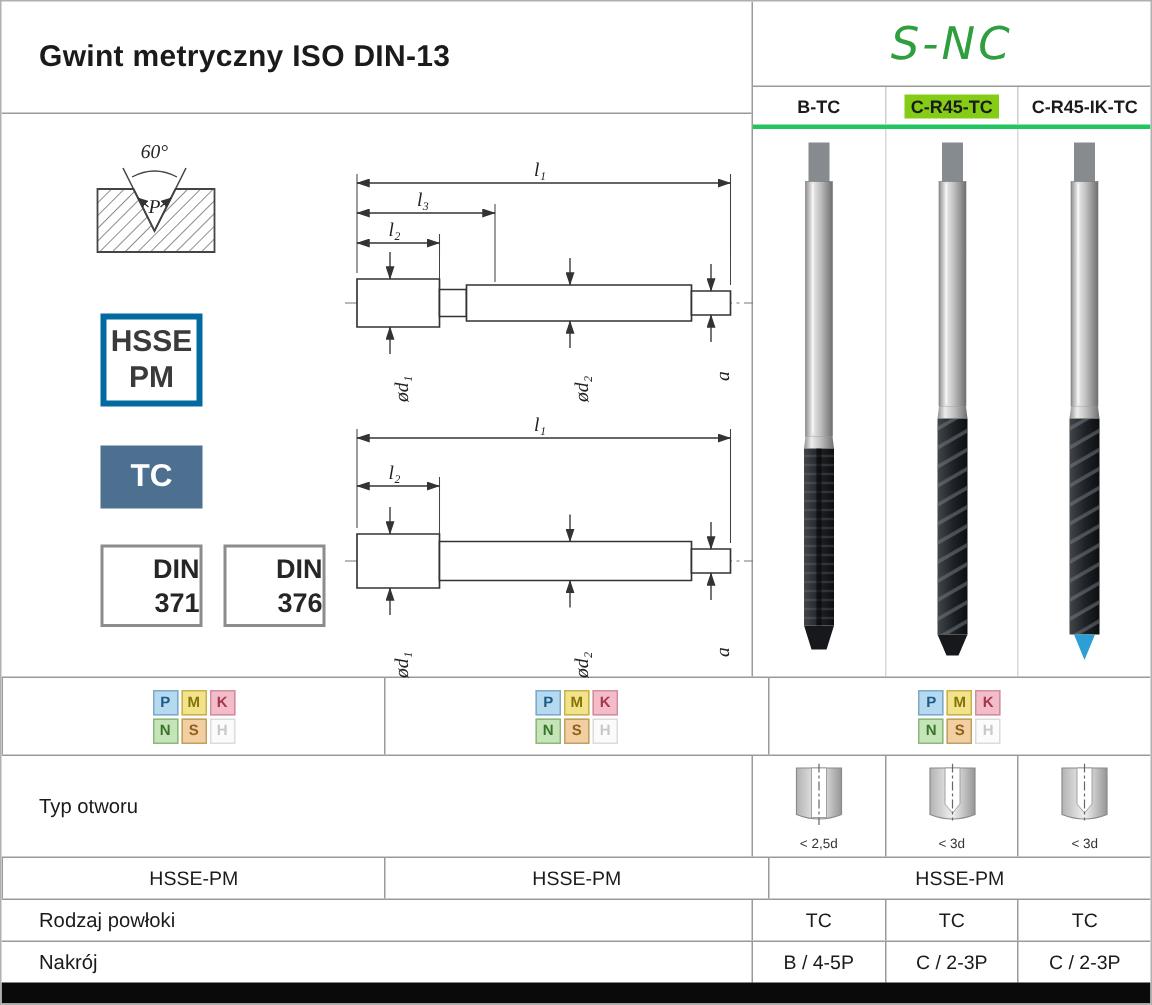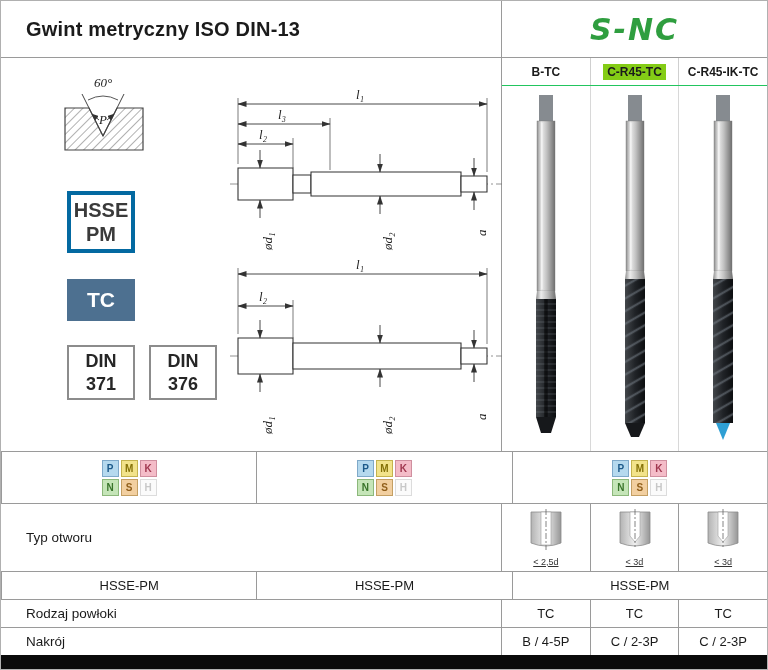--- a/index.html
+++ b/index.html
@@ -3,44 +3,44 @@
 <meta charset="utf-8">
 <style>
   * { margin:0; padding:0; box-sizing:border-box; }
   html,body { background:#ffffff; font-family:"Liberation Sans", sans-serif; }
   .page { width:768px; height:670px; border:1px solid #b0b0b0; background:#fff;
           display:flex; flex-direction:column; overflow:hidden; position:relative; }
 
   
   .top { display:flex; height:450px; }
   .left-panel { width:500px; display:flex; flex-direction:column; }
-  .title-bar { height:57px; border-bottom:1px solid #9a9a9a; display:flex; align-items:center; padding-left:25px; }
+  .title-bar { height:75px; border-bottom:1px solid #9a9a9a; display:flex; align-items:center; padding-left:25px; }
   .title-bar h1 { font-size:20px; font-weight:bold; color:#1b1b1b; letter-spacing:0.2px; }
 
   .right-panel { flex:1; border-left:1px solid #9a9a9a; display:flex; flex-direction:column; }
   .brand-bar { height:57px; border-bottom:1px solid #9a9a9a; display:flex; align-items:center; justify-content:center; }
-  .brand { font-family:"DejaVu Sans", sans-serif; font-style:italic; font-weight:bold;
+  .brand { font-family:"DejaVu Sans", sans-serif; font-style:italic; font-weight:normal;
            font-size:30px; color:#2f9e3f; letter-spacing:2px; }
-  .col-headers { display:flex; height:28px; border-bottom:1px solid #22c55e; }
+  .col-headers { display:flex; height:28px; border-bottom:3px solid #22c55e; }
   .col-header { flex:1; display:flex; align-items:center; justify-content:center;
                 font-weight:bold; font-size:12px; color:#1b1b1b; white-space:nowrap; }
   .col-header + .col-header { border-left:1px solid #cfcfcf; }
   .col-header .hl { background:#84cc16; padding:1px 4px; }
   .photos { flex:1; display:flex; }
   .photo-cell { flex:1; display:flex; align-items:center; justify-content:center; }
   .photo-cell + .photo-cell { border-left:1px solid #d8d8d8; }
 
   
   .drawing-area { position:relative; flex:1;margin-left:44px; }
   .angle-symbol { position:absolute; left:12px; top:16px; }
   .badge { position:absolute; left:22px; width:68px; text-align:center; font-weight:bold; }
   .badge span { display:block; }
   .badge-hsse { top:133px; border:4px solid #0369a1; color:#3a3a3a; font-size:20px; line-height:1.2; padding:3px 0; }
   .badge-tc   { top:221px; background:#4d7090; color:#ffffff; font-size:21px; padding:9px 0; }
-  .badge-din  { top:287px; border:2px solid #8c8c8c; color:#262626; font-size:18px; line-height:1.25; padding:3px 0; }
+  .badge-din  { top:287px; border:2px solid #8c8c8c; color:#262626; font-size:18px; line-height:1.25; padding:3px 0;text-align:right; }
   .badge-din.din2 { left:104px; }
   .drawing-1 { position:absolute; left:185px; top:26px; }
   .drawing-2 { position:absolute; left:185px; top:196px; }
   .tap-drawing line, .tap-drawing rect, .tap-drawing path { vector-effect:non-scaling-stroke; }
   .dimtext { font-family:"Liberation Serif", serif; font-style:italic; font-size:13px; fill:#222; }
 
   
   .trow { display:flex; border-top:1px solid #9a9a9a; }
   .tlabel { width:500px; display:flex; align-items:center; padding-left:25px;
             font-size:13.5px; color:#1a1a1a; }
@@ -51,21 +51,21 @@
   .row-val   { height:28px; }
   .chip-grid { display:grid; grid-template-columns:repeat(3,17px); grid-auto-rows:17px; gap:2px; }
   .chip { display:flex; align-items:center; justify-content:center; font-size:10px; font-weight:bold;
           border:1px solid #999; }
   .chip-p { background:#b5d9ee; border-color:#7fa9c9; color:#1c5a8a; }
   .chip-m { background:#f2e38a; border-color:#c4b34e; color:#857208; }
   .chip-k { background:#f4bcc8; border-color:#cf8f9f; color:#a03850; }
   .chip-n { background:#c5e5b8; border-color:#8cb87b; color:#38742a; }
   .chip-s { background:#f2cfa0; border-color:#c49f63; color:#915f1b; }
   .chip-h { background:#fbfbfb; border-color:#dcdcdc; color:#c8c8c8; }
-  .hole-note { font-size:9px; color:#333; margin-top:6px;text-decoration:underline; }
+  .hole-note { font-size:9px; color:#333; margin-top:6px; }
   .footer-bar { height:14px; background:#0a0a0a; }
 </style>
 </head>
 <body>
 
 <div class="page">
 
   <div class="top">
 
     <div class="left-panel">

